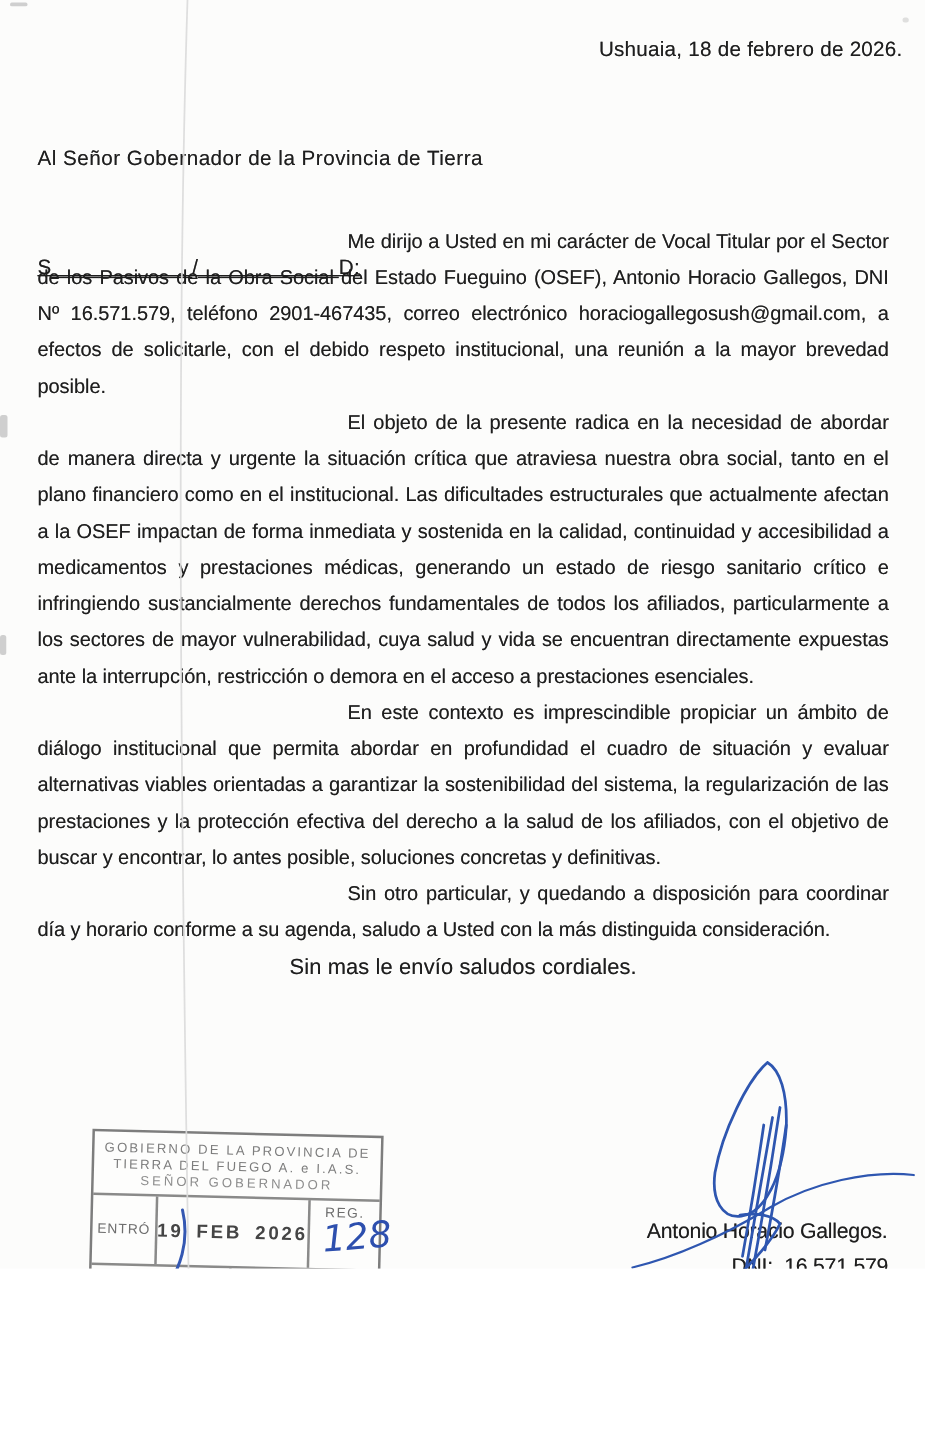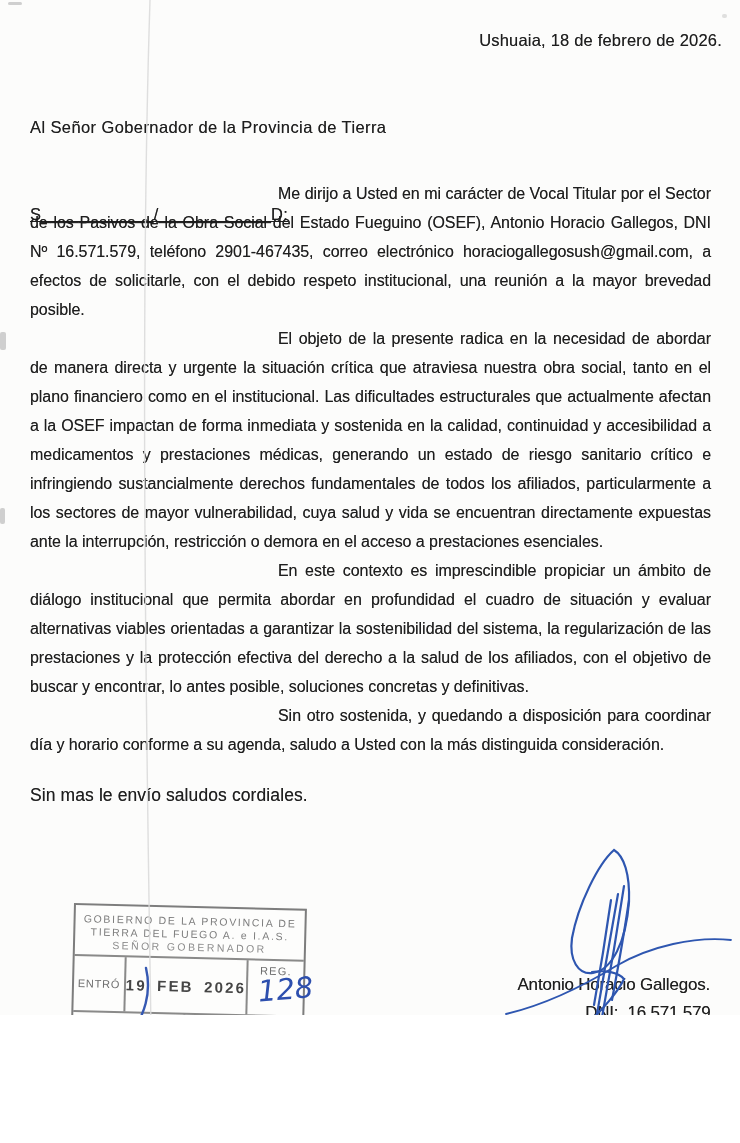--- a/index.html
+++ b/index.html
@@ -25,21 +25,21 @@
   .recipient .r-indent{ padding-left:4px; }
   .salutation{ letter-spacing:.2px;text-decoration:underline; }
 
   .letter-body{
     position:absolute; left:30px; top:179px; width:681px;
     font-size:16px; line-height:29px; letter-spacing:-0.05px;
     text-align:justify;
   }
   .letter-body p{ margin:0; text-indent:248px; }
   .letter-body p.closing{
-    text-indent:0; text-align:left; font-size:17.5px; letter-spacing:.1px;margin-top:22px;
+    text-indent:0; text-align:center; font-size:17.5px; letter-spacing:.1px;
   }
 
   .sig-block{
     position:absolute; right:30px; top:971px;
     text-align:right; font-size:17px; line-height:27.5px; letter-spacing:-0.2px;
   }
   .sig-block .dni-line{ white-space:pre; margin-right:-5px; }
 
   
   .stamp{
@@ -106,21 +106,21 @@
 
   <div class="recipient txt">
     <div>Al Señor Gobernador de la Provincia de Tierra</div>
     <div class="salutation">S____________/____________D:</div>
   </div>
 
   <div class="letter-body txt">
     <p>Me dirijo a Usted en mi carácter de Vocal Titular por el Sector de los Pasivos de la Obra Social del Estado Fueguino (OSEF), Antonio Horacio Gallegos, DNI Nº 16.571.579, teléfono 2901-467435, correo electrónico horaciogallegosush@gmail.com, a efectos de solicitarle, con el debido respeto institucional, una reunión a la mayor brevedad posible.</p>
     <p>El objeto de la presente radica en la necesidad de abordar de manera directa y urgente la situación crítica que atraviesa nuestra obra social, tanto en el plano financiero como en el institucional. Las dificultades estructurales que actualmente afectan a la OSEF impactan de forma inmediata y sostenida en la calidad, continuidad y accesibilidad a medicamentos y prestaciones médicas, generando un estado de riesgo sanitario crítico e infringiendo sustancialmente derechos fundamentales de todos los afiliados, particularmente a los sectores de mayor vulnerabilidad, cuya salud y vida se encuentran directamente expuestas ante la interrupción, restricción o demora en el acceso a prestaciones esenciales.</p>
     <p>En este contexto es imprescindible propiciar un ámbito de diálogo institucional que permita abordar en profundidad el cuadro de situación y evaluar alternativas viables orientadas a garantizar la sostenibilidad del sistema, la regularización de las prestaciones y la protección efectiva del derecho a la salud de los afiliados, con el objetivo de buscar y encontrar, lo antes posible, soluciones concretas y definitivas.</p>
-    <p>Sin otro sostenida, y quedando a disposición para coordinar día y horario conforme a su agenda, saludo a Usted con la más distinguida consideración.</p>
+    <p>Sin otro particular, y quedando a disposición para coordinar día y horario conforme a su agenda, saludo a Usted con la más distinguida consideración.</p>
     <p class="closing">Sin mas le envío saludos cordiales.</p>
   </div>
 
   <div class="sig-block txt">
     <div>Antonio Horacio Gallegos.</div>
     <div class="dni-line">DNI:  16.571.579.</div>
     <div>Vocal Horacio del Sector Pasivo de Osef</div>
   </div>
 
   <div class="stamp">

